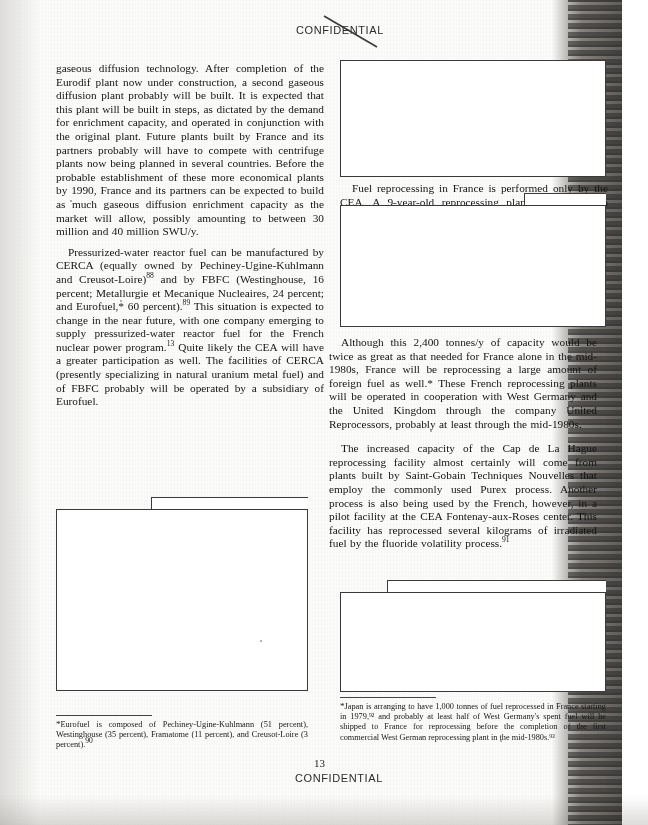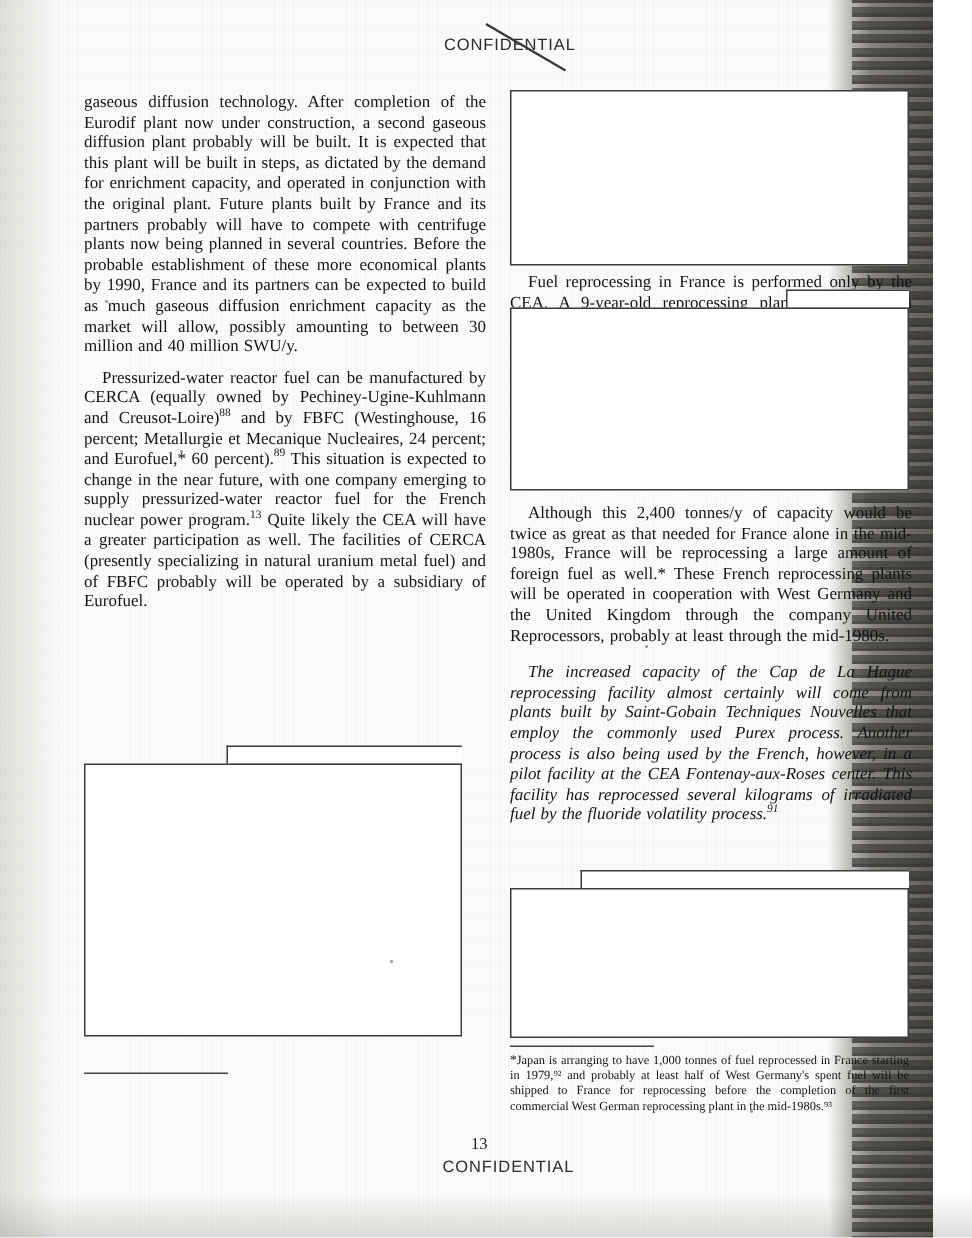--- a/index.html
+++ b/index.html
@@ -209,34 +209,37 @@
 
     <p class="para">
       <span>Pressurized-water reactor fuel can be manufactured by CERCA (equally owned by Pechiney-Ugine-Kuhlmann and Creusot-Loire)</span><sup>88</sup><span> and by FBFC (Westinghouse, 16 percent; Metallurgie et Mecanique Nucleaires, 24 percent; and Eurofuel,* 60 percent).</span><sup>89</sup><span> This situation is expected to change in the near future, with one company emerging to supply pressurized-water reactor fuel for the French nuclear power program.</span><sup>13</sup><span> Quite likely the CEA will have a greater participation as well. The facilities of CERCA (presently specializing in natural uranium metal fuel) and of FBFC probably will be operated by a subsidiary of Eurofuel.</span>
     </p>
   </div>
 
   <div class="line-cap" id="cap-left-1"></div>
   <div class="redaction" id="redact-left-1"></div>
 
   <div class="footnote-rule" id="fn-rule-left"></div>
+  <div class="footnote" id="fn-left">
+    <span class="marker">*</span><span>Eurofuel is composed of Pechiney-Ugine-Kuhlmann (51 percent), Westinghouse (35 percent), Framatome (11 percent), and Creusot-Loire (3 percent).</span><sup>90</sup>
+  </div>
 
   <div class="redaction" id="redact-right-1"></div>
 
   <div class="col" id="col-right" style="top:122px;">
     <p class="para" style="margin-top:60px;">Fuel reprocessing in France is performed only by the CEA. A 9-year-old reprocessing plant at Cap de La Hague designed for treating spent metallic</p>
   </div>
 
   <div class="line-cap" id="cap-right-1"></div>
   <div class="redaction" id="redact-right-2"></div>
 
-  <div class="col" style="left:340px; top:336px;">
+  <div class="col" style="left:329px; top:336px;">
     <p class="para">Although this 2,400 tonnes/y of capacity would be twice as great as that needed for France alone in the mid-1980s, France will be reprocessing a large amount of foreign fuel as well.* These French reprocessing plants will be operated in cooperation with West Germany and the United Kingdom through the company United Reprocessors, probably at least through the mid-1980s.</p>
 
-    <p class="para" style="margin-top:11px;font-style:italic;">
+    <p class="para" style="margin-top:11px;">
       <span>The increased capacity of the Cap de La Hague reprocessing facility almost certainly will come from plants built by Saint-Gobain Techniques Nouvelles that employ the commonly used Purex process. Another process is also being used by the French, however, in a pilot facility at the CEA Fontenay-aux-Roses center. This facility has reprocessed several kilograms of irradiated fuel by the fluoride volatility process.</span><sup>91</sup>
     </p>
   </div>
 
   <div class="line-cap" id="cap-right-3"></div>
   <div class="redaction" id="redact-right-3"></div>
 
   <div class="footnote-rule" id="fn-rule-right"></div>
   <div class="footnote" id="fn-right">
     <span class="marker">*</span><span>Japan is arranging to have 1,000 tonnes of fuel reprocessed in France starting in 1979,⁹² and probably at least half of West Germany's spent fuel will be shipped to France for reprocessing before the completion of the first commercial West German reprocessing plant in the mid-1980s.⁹³</span>

